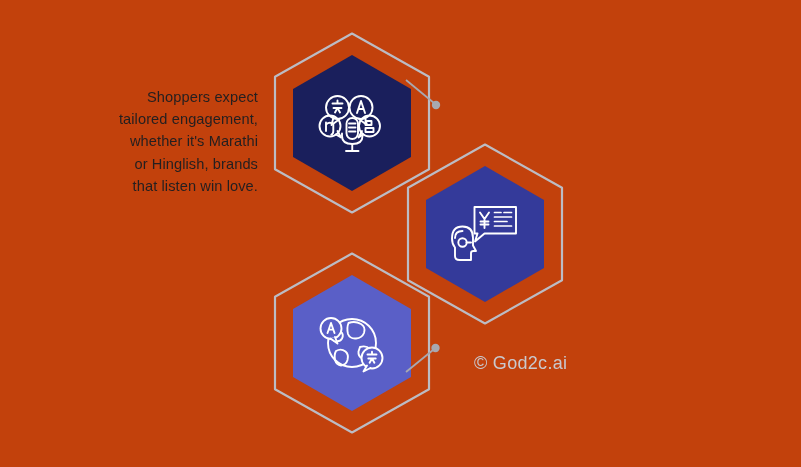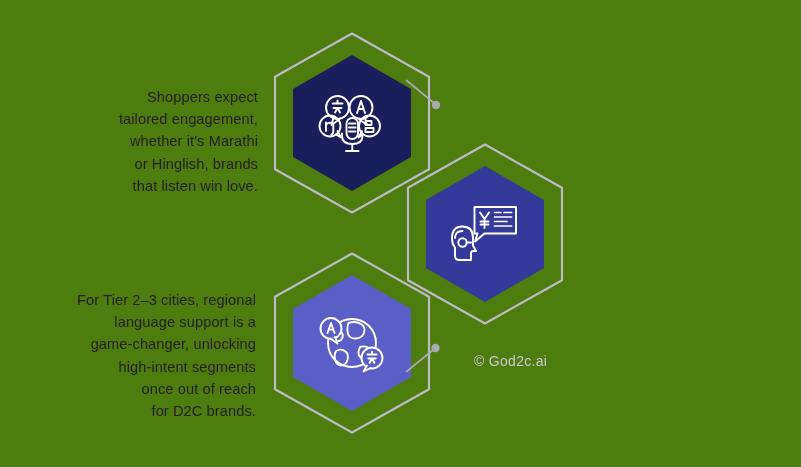--- a/index.html
+++ b/index.html
@@ -8,21 +8,21 @@
     padding: 0;
     background: #ffffff;
   }
   body {
     font-family: "Liberation Sans", sans-serif;
   }
   #canvas {
     position: relative;
     width: 801px;
     height: 467px;
-    background: #4d7c0f;
+    background: #c2410c;
     overflow: hidden;
   }
 
   
   .hex-unit {
     position: absolute;
     width: 160px;
     height: 185px;
   }
   .hex-outline,
@@ -103,21 +103,21 @@
     top: 289px;
     width: 200px;
     text-align: right;
   }
 
   
   #watermark {
     position: absolute;
     left: 474px;
     top: 353px;
-    font-size: 14px;
+    font-size: 18px;
     color: #c9c9cf;
     letter-spacing: 0.3px;
     white-space: nowrap;
   }
 </style>
 </head>
 <body>
 
 <div id="canvas">
 
@@ -237,22 +237,16 @@
     </svg>
   </div>
 
   <div class="text-block" id="text-block-1">Shoppers expect
 tailored engagement,
 whether it's Marathi
 or Hinglish, brands
 that listen win love.</div>
 
 
-  <div class="text-block" id="text-block-3">For Tier 2–3 cities, regional
-language support is a
-game-changer, unlocking
-high-intent segments
-once out of reach
-for D2C brands.</div>
 
   <div id="watermark">© God2c.ai</div>
 
 </div>
 
 </body></html>

